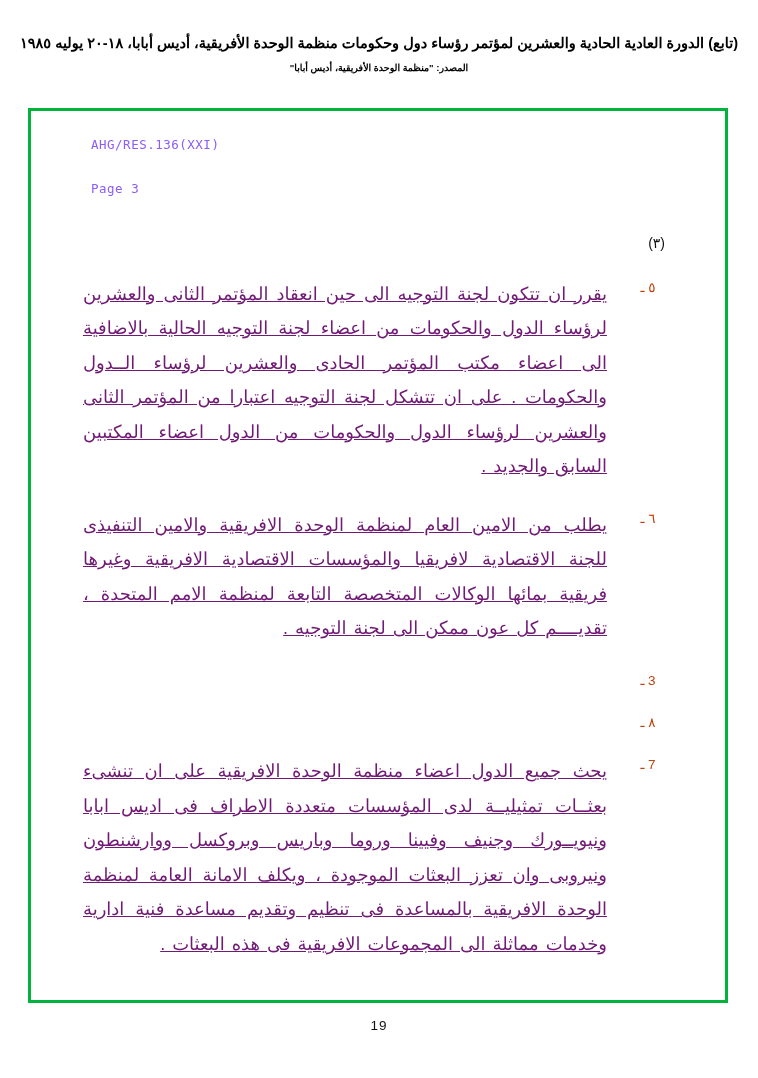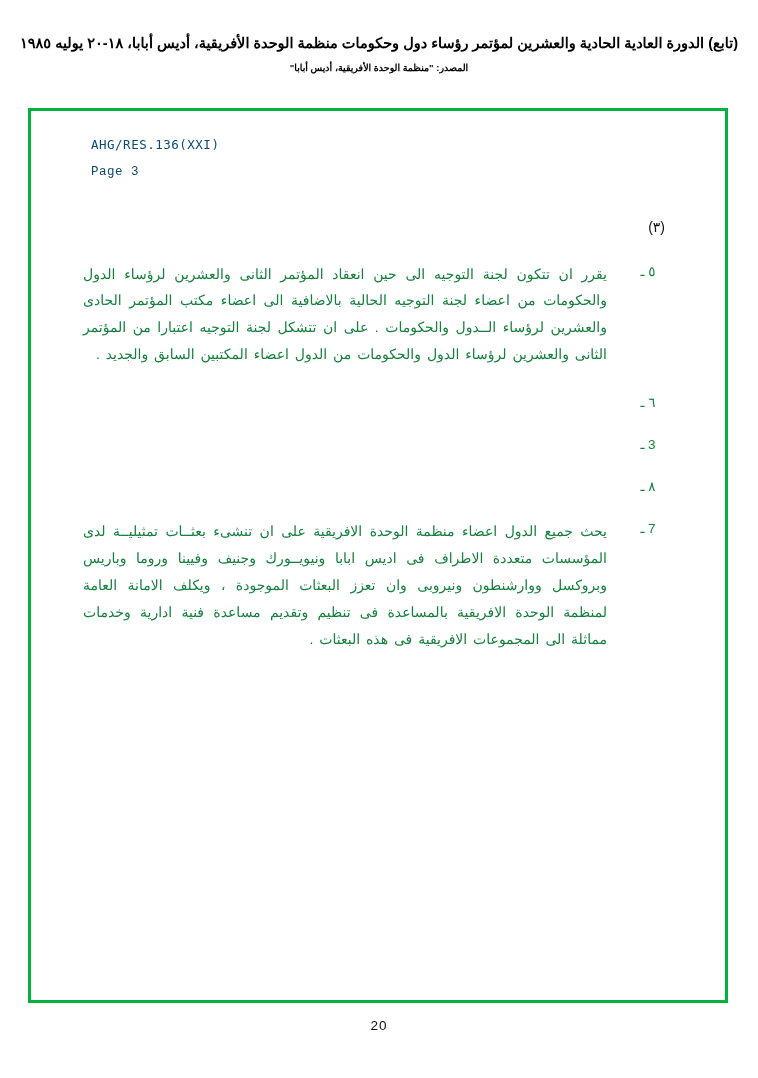--- a/index.html
+++ b/index.html
@@ -67,24 +67,24 @@
   }
 
   
   .doc-code {
     direction: ltr;
     text-align: left;
     font-family: "DejaVu Sans Mono", "Liberation Mono", monospace;
     font-size: 12.5px;
     line-height: 1.9;
     letter-spacing: 0.5px;
-    color: #0c4a6e;
+    color: #8b5cf6;
     margin-left: 14px;
   }
-  .doc-code .line2 { margin-top: 4px; font-family: Liberation Mono, monospace; }
+  .doc-code .line2 { margin-top: 20px; }
 
   
   .section-marker {
     direction: rtl;
     text-align: right;
     font-size: 14px;
     color: #111;
     margin-top: 34px;
     margin-right: 14px;
     letter-spacing: 1px;
@@ -98,34 +98,35 @@
   .clause {
     display: flex;
     flex-direction: row;
     align-items: flex-start;
     margin-bottom: 24px;
   }
   .clause-num {
     flex: 0 0 62px;
     text-align: center;
     font-size: 13.5px;
-    color: #15803d;
+    color: #c2410c;
     padding-top: 2px;
     white-space: nowrap;
     letter-spacing: 1px;
   }
   .clause-body {
     flex: 1 1 auto;
-    font-size: 14px;
+    font-size: 18px;
     line-height: 1.92;
-    color: #15803d;
+    color: #701a75;
     text-align: justify;
     text-justify: inter-word;
     word-spacing: 2px;
     padding-left: 6px;
+    text-decoration: underline;
   }
   .clause-body.indent-1 { padding-right: 10px; }
   .clause-body.indent-2 { padding-right: 24px; }
   .clause-body.indent-3 { padding-right: 36px; }
 
   
   .clause.c5 { margin-top: 2px; }
   .clause.c6 { margin-top: 14px; }
   .clause.c7 { margin-top: 18px; }
   .clause.c8 { margin-top: 14px; }
@@ -165,34 +166,35 @@
 
       <div class="clauses">
 
         <div class="clause c5">
           <div class="clause-num">٥ ـ</div>
           <div class="clause-body indent-1">يقرر ان تتكون لجنة التوجيه الى حين انعقاد المؤتمر الثانى والعشرين لرؤساء الدول والحكومات من اعضاء لجنة التوجيه الحالية بالاضافية الى اعضاء مكتب المؤتمر الحادى والعشرين لرؤساء الــدول والحكومات . على ان تتشكل لجنة التوجيه اعتبارا من المؤتمر الثانى والعشرين لرؤساء الدول والحكومات من الدول اعضاء المكتبين السابق والجديد .</div>
         </div>
 
         <div class="clause c6">
           <div class="clause-num">٦ ـ</div>
+          <div class="clause-body indent-1">يطلب من الامين العام لمنظمة الوحدة الافريقية والامين التنفيذى للجنة الاقتصادية لافريقيا والمؤسسات الاقتصادية الافريقية وغيرها فريقية بمائها الوكالات المتخصصة التابعة لمنظمة الامم المتحدة ، تقديــــم كل عون ممكن الى لجنة التوجيه .</div>
         </div>
 
         <div class="clause c7">
           <div class="clause-num">3 ـ</div>
         </div>
 
         <div class="clause c8">
           <div class="clause-num">٨ ـ</div>
         </div>
 
         <div class="clause c9">
           <div class="clause-num">7 ـ</div>
           <div class="clause-body indent-1">يحث جميع الدول اعضاء منظمة الوحدة الافريقية على ان تنشىء بعثــات تمثيليــة لدى المؤسسات متعددة الاطراف فى اديس ابابا ونيويــورك وجنيف وفيينا وروما وباريس وبروكسل ووارشنطون ونيروبى وان تعزز البعثات الموجودة ، ويكلف الامانة العامة لمنظمة الوحدة الافريقية بالمساعدة فى تنظيم وتقديم مساعدة فنية ادارية وخدمات مماثلة الى المجموعات الافريقية فى هذه البعثات .</div>
         </div>
 
       </div>
     </div>
   </div>
 
-  <div class="page-number">20</div>
+  <div class="page-number">19</div>
 
 </div>
 
 </body></html>

